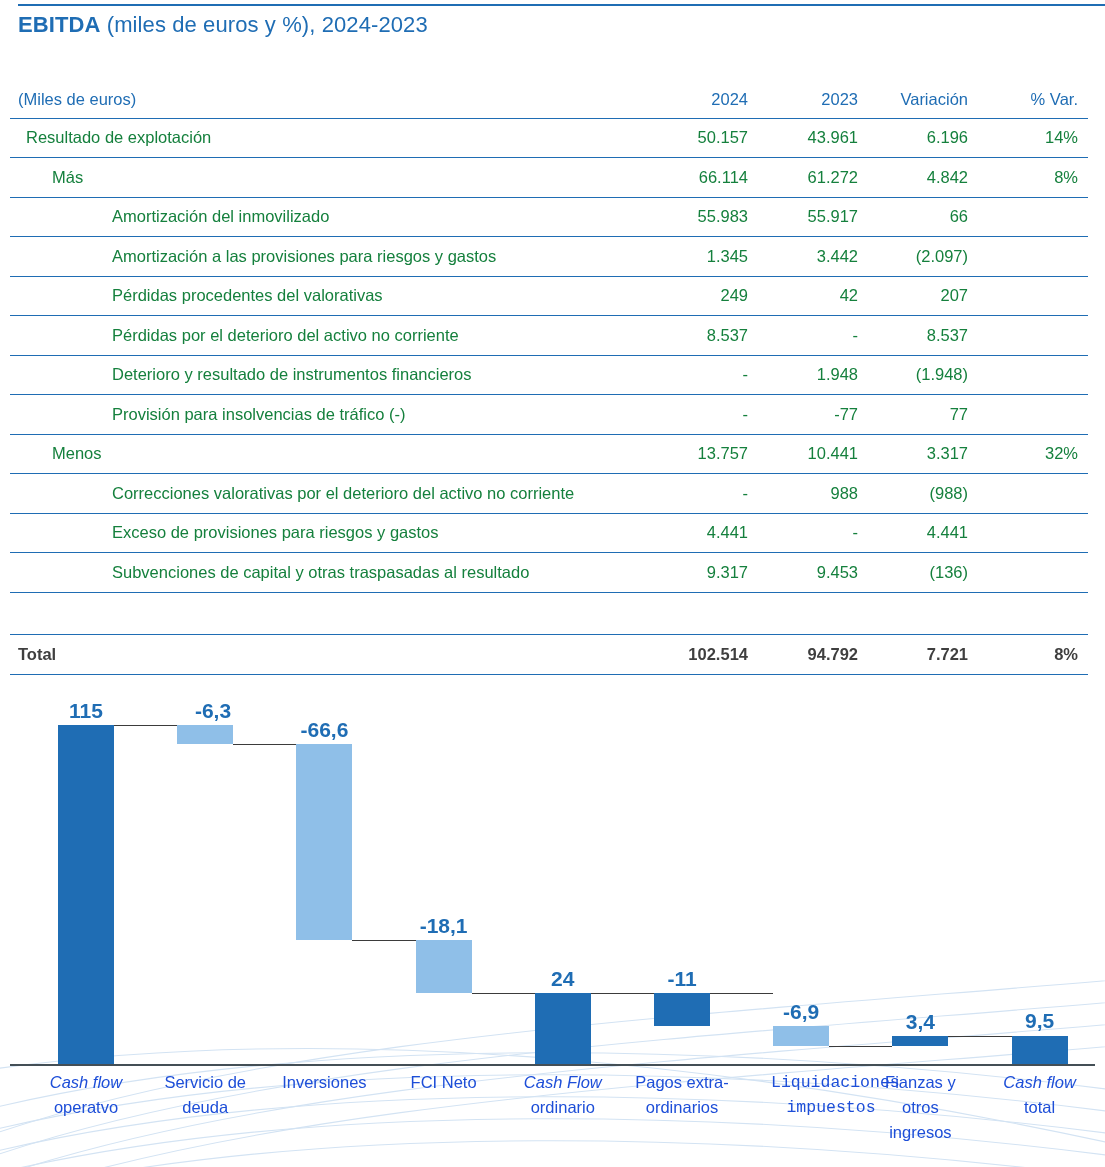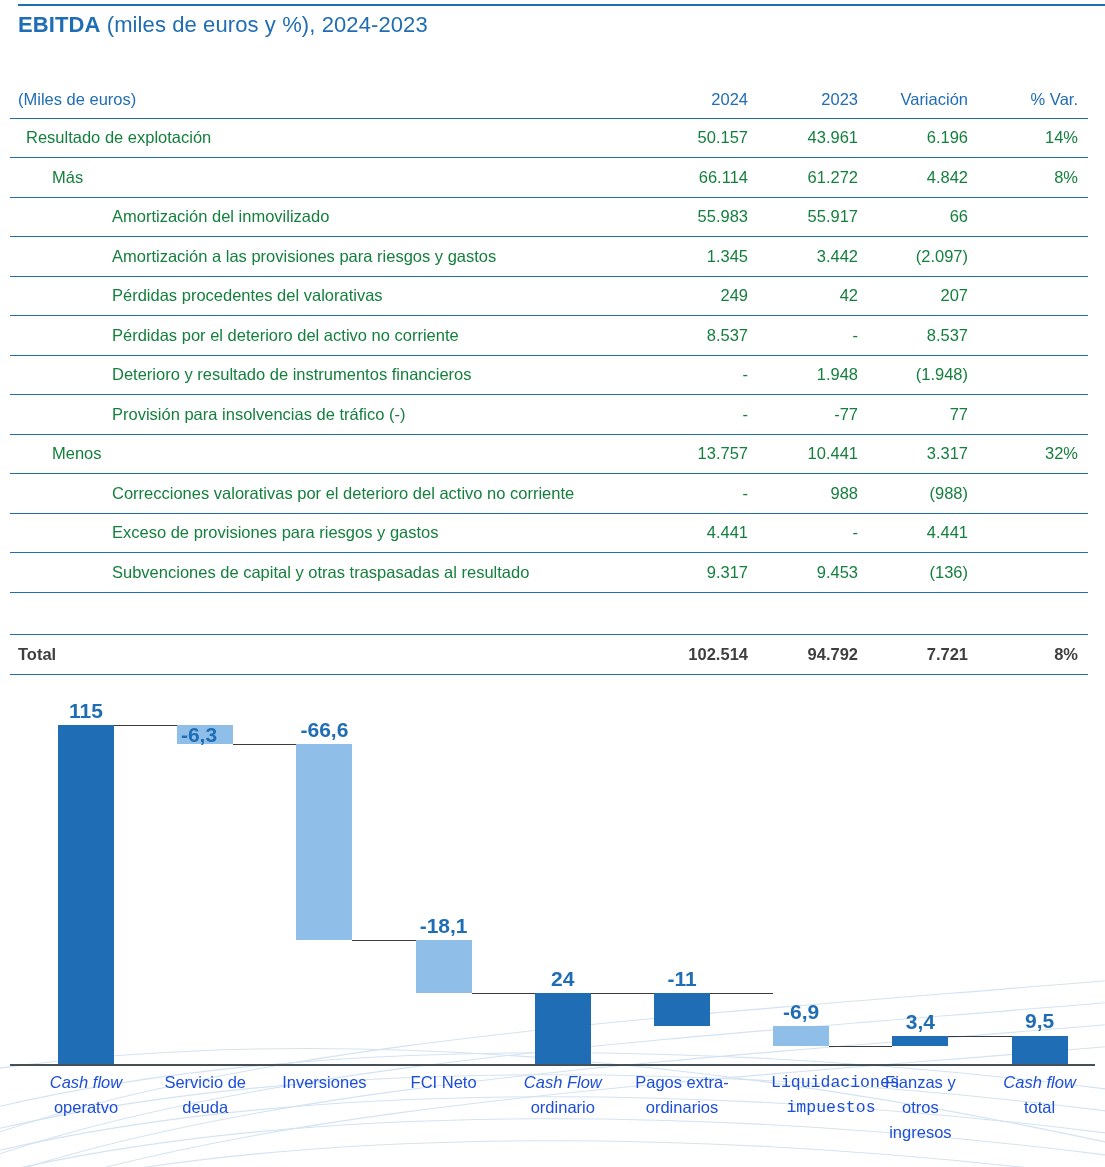--- a/index.html
+++ b/index.html
@@ -234,21 +234,21 @@
         <path d="M-40 506 C 300 418 760 432 1160 486"></path>
         <path d="M-40 528 C 300 440 760 454 1160 508"></path>
         <path d="M-40 398 C 340 338 780 392 1160 478"></path>
       </g>
     </svg>
     <div class="plot" id="plot">
         <div class="bar" style="left:58px;top:49px;width:56px;height:339px;background:#1f6db4;"></div>
         <div class="blabel" style="left:36px;top:23px;width:100px;">115</div>
         <div class="conn" style="left:114px;top:49px;width:63.19999999999999px;"></div>
         <div class="bar" style="left:177.2px;top:49px;width:56px;height:18.57130434782607px;background:#8fbfe8;"></div>
-        <div class="blabel" style="left:149px;top:23px;width:100px;margin-top:24px;">-6,3</div>
+        <div class="blabel" style="left:163px;top:23px;width:100px;">-6,3</div>
         <div class="conn" style="left:233.2px;top:67.57130434782607px;width:63.19999999999999px;"></div>
         <div class="bar" style="left:296.4px;top:67.57130434782607px;width:56px;height:196.32521739130436px;background:#8fbfe8;"></div>
         <div class="blabel" style="left:274.4px;top:41.57130434782607px;width:100px;">-66,6</div>
         <div class="conn" style="left:352.4px;top:263.89652173913043px;width:63.200000000000045px;"></div>
         <div class="bar" style="left:415.6px;top:263.89652173913043px;width:56px;height:53.355652173913086px;background:#8fbfe8;"></div>
         <div class="blabel" style="left:393.6px;top:237.89652173913043px;width:100px;">-18,1</div>
         <div class="conn" style="left:471.6px;top:317.2521739130435px;width:63.19999999999993px;"></div>
         <div class="bar" style="left:534.8px;top:317.2521739130435px;width:56px;height:70.74782608695648px;background:#1f6db4;"></div>
         <div class="blabel" style="left:512.8px;top:291.2521739130435px;width:100px;">24</div>
         <div class="conn" style="left:590.8px;top:317.2521739130435px;width:63.200000000000045px;"></div>

